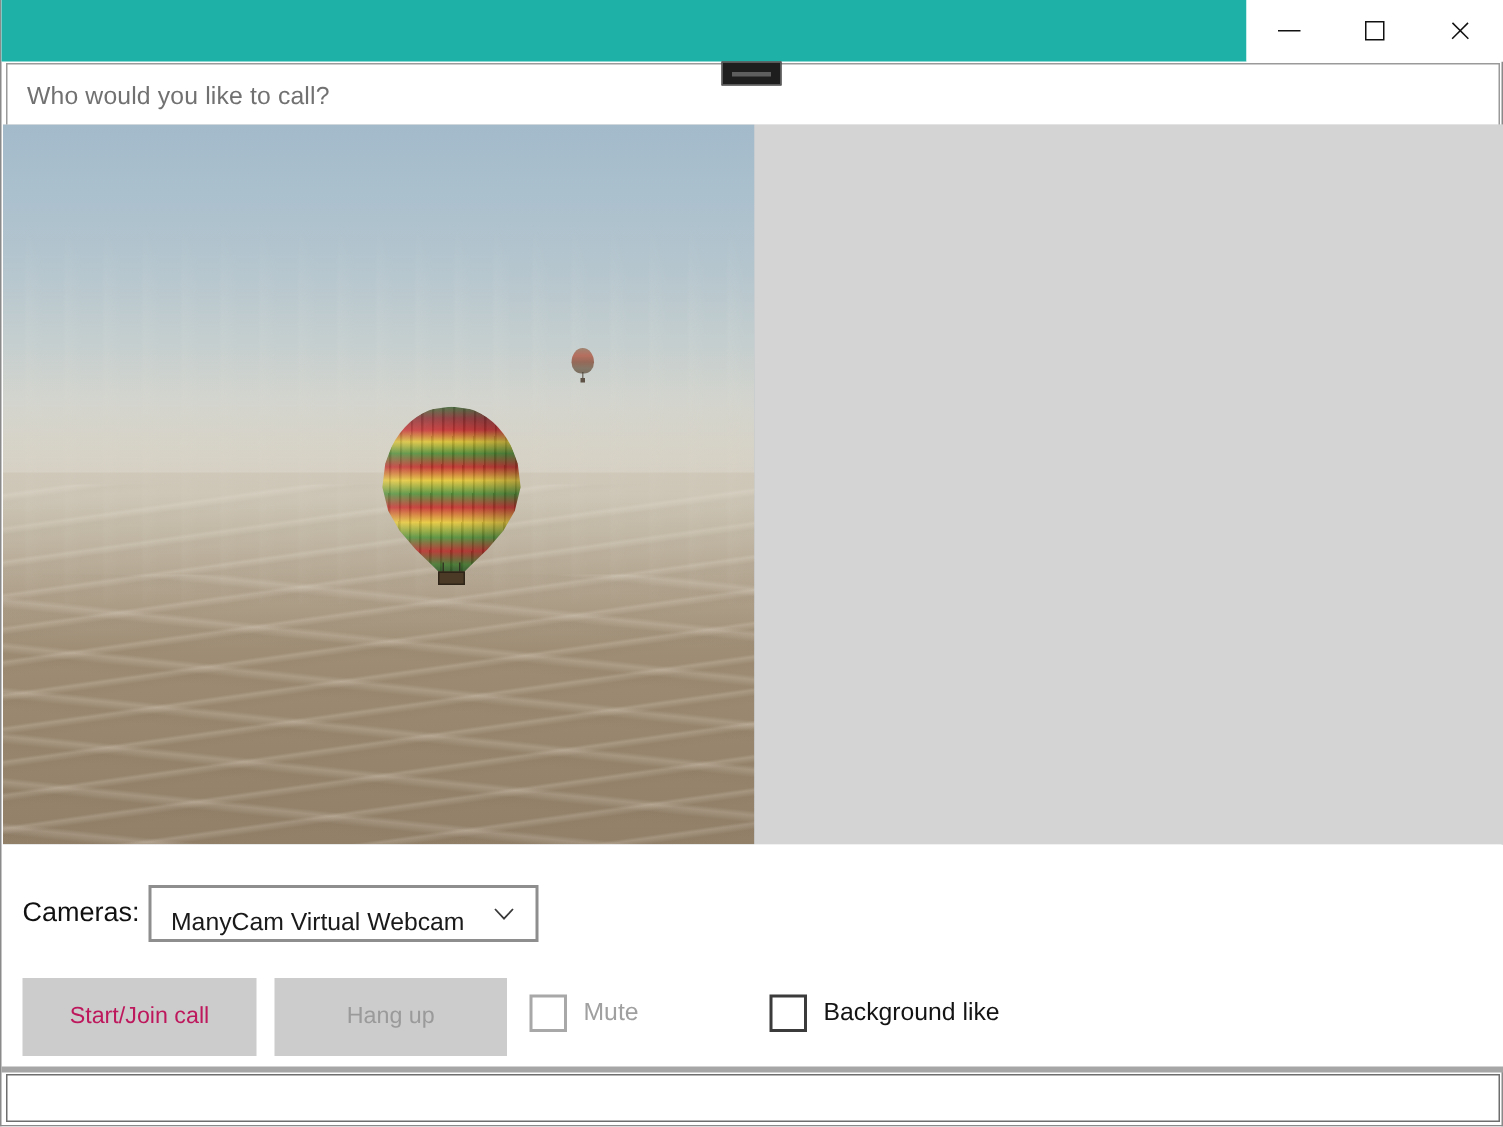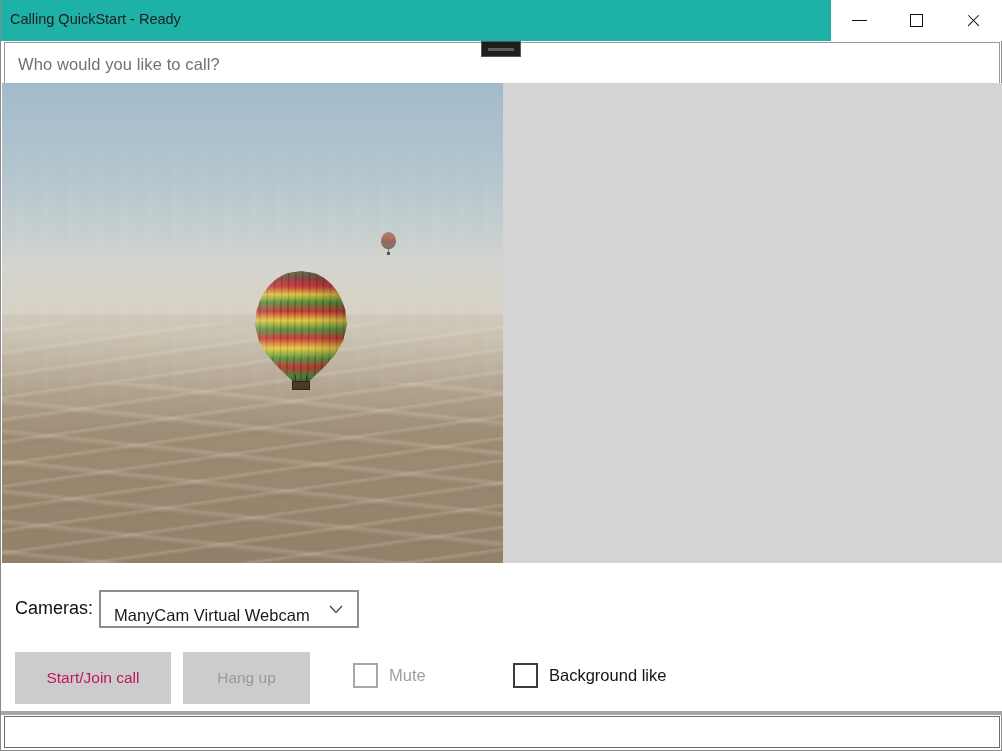--- a/index.html
+++ b/index.html
@@ -421,21 +421,21 @@
     align-items: center;
     justify-content: center;
     padding: 0;
   }
   #btn-start-join {
     left: 13px;
     width: 156px;
   }
   #btn-hang-up {
     left: 181px;
-    width: 127px;
+    width: 155px;
     color: #9a9a9a;
   }
 
   .checkbox-field {
     position: absolute;
     top: 11px;
     display: flex;
     align-items: center;
     gap: 11px;
   }
@@ -483,21 +483,20 @@
     background: #a6a6a6;
   }
 </style>
 </head>
 <body>
 
 <div id="app-window">
 
   <div id="title-bar">
     <div id="title-bar-fill"></div>
-    <div id="window-title">Calling QuickStart - Ready</div>
 
     <div class="win-btn" id="btn-minimize">
       <span class="glyph-min"></span>
     </div>
     <div class="win-btn" id="btn-maximize">
       <span class="glyph-max"></span>
     </div>
     <div class="win-btn" id="btn-close">
       <span class="glyph-close"></span>
     </div>

